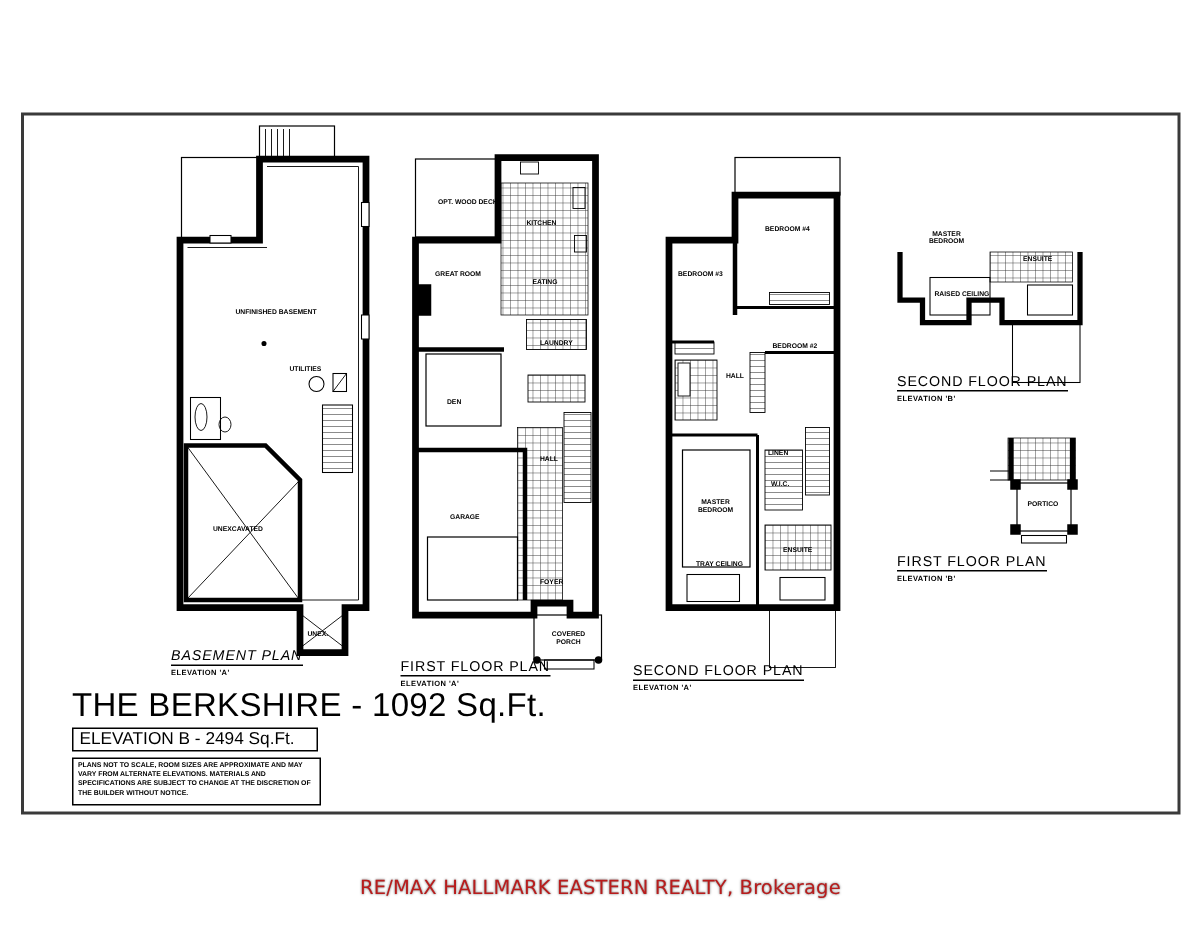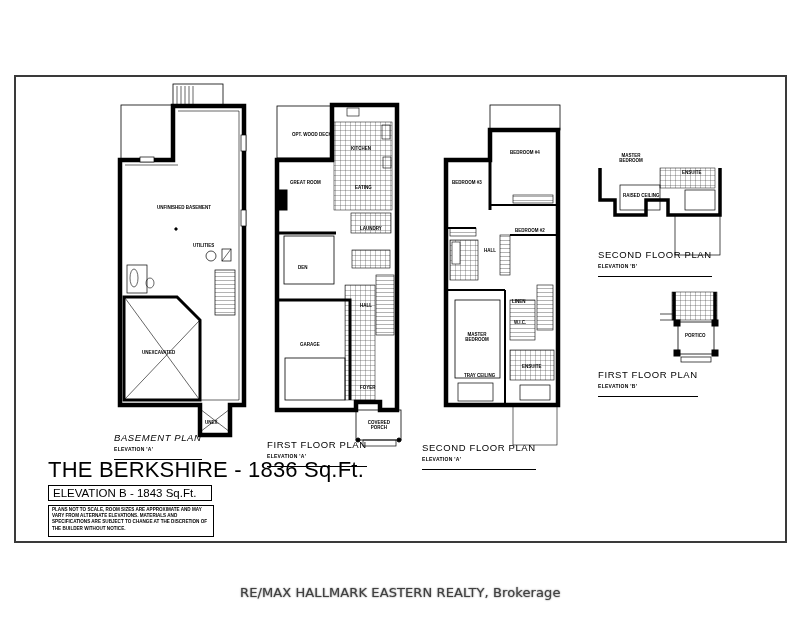--- a/index.html
+++ b/index.html
@@ -1,26 +1,26 @@
 <!DOCTYPE html>
 <html><head>
 <meta charset="utf-8">
 <style>
   html,body{margin:0;padding:0;background:#fff;}
   body{width:800px;height:618px;position:relative;overflow:hidden;font-family:"Liberation Sans",sans-serif;color:#000;}
   .frame{position:absolute;left:14px;top:75px;width:769px;height:464px;border:2px solid #3a3a3a;box-sizing:content-box;}
   svg.plans{position:absolute;left:0;top:0;width:800px;height:618px;}
   .lbl{position:absolute;font-family:"Liberation Sans",sans-serif;white-space:nowrap;}
-  .plan-title{font-size:9.5px;letter-spacing:0.6px;border-bottom:1px solid #000;padding-bottom:16px;line-height:10px;}
+  .plan-title{font-size:9.5px;letter-spacing:0.6px;border-bottom:1px solid #000;padding-bottom:0;line-height:10px;}
   .plan-sub{font-size:5px;font-weight:bold;letter-spacing:0.3px;}
   .room{font-size:4.5px;font-weight:bold;text-align:center;line-height:5px;}
   .main-title{left:48px;top:457px;font-size:22px;letter-spacing:0.2px;}
   .elev-box{position:absolute;left:48px;top:485px;width:158px;height:14px;border:1.5px solid #000;font-size:11.5px;line-height:14px;padding-left:4px;box-sizing:content-box;}
   .disclaimer{position:absolute;left:48px;top:505px;width:158px;height:28px;border:1.5px solid #000;font-size:4.6px;font-weight:bold;line-height:6.2px;padding:1px 3px;box-sizing:content-box;white-space:normal;}
-  .watermark{position:absolute;left:240px;top:585px;font-family:"DejaVu Sans",sans-serif;font-size:13px;color:#404040;text-shadow:0 0 2px #999,0 0 1px #888;letter-spacing:0.1px;}
+  .watermark{position:absolute;left:240px;top:585px;font-family:"DejaVu Sans",sans-serif;font-size:13px;color:#b91c1c;text-shadow:0 0 2px #999,0 0 1px #888;letter-spacing:0.1px;}
 </style>
 </head>
 <body>
 
 <div class="frame"></div>
 
 <svg class="plans" viewBox="0 0 800 618">
   <defs>
     <pattern id="tile" width="5" height="5" patternUnits="userSpaceOnUse">
       <path d="M5 0 L0 0 0 5" fill="none" stroke="#333" stroke-width="0.6"></path>
@@ -176,17 +176,17 @@
 <div class="lbl room" style="left:614px;top:153px;width:34px;white-space:normal;">MASTER BEDROOM</div>
 <div class="lbl room" style="left:623px;top:193px;">RAISED CEILING</div>
 <div class="lbl room" style="left:682px;top:170px;">ENSUITE</div>
 <div class="lbl plan-title" style="left:598px;top:250px;">SECOND FLOOR PLAN</div>
 <div class="lbl plan-sub" style="left:598px;top:263px;">ELEVATION 'B'</div>
 
 <div class="lbl room" style="left:685px;top:333px;">PORTICO</div>
 <div class="lbl plan-title" style="left:598px;top:370px;">FIRST FLOOR PLAN</div>
 <div class="lbl plan-sub" style="left:598px;top:383px;">ELEVATION 'B'</div>
 
-<div class="lbl main-title">THE BERKSHIRE - 1836 Sq.Ft.</div>
-<div class="elev-box">ELEVATION B - 1843 Sq.Ft.</div>
+<div class="lbl main-title">THE BERKSHIRE - 1092 Sq.Ft.</div>
+<div class="elev-box">ELEVATION B - 2494 Sq.Ft.</div>
 <div class="disclaimer">PLANS NOT TO SCALE, ROOM SIZES ARE APPROXIMATE AND MAY VARY FROM ALTERNATE ELEVATIONS.  MATERIALS AND SPECIFICATIONS ARE SUBJECT TO CHANGE AT THE DISCRETION OF THE BUILDER WITHOUT NOTICE.</div>
 
 <div class="watermark">RE/MAX HALLMARK EASTERN REALTY, Brokerage</div>
 
 </body></html>

